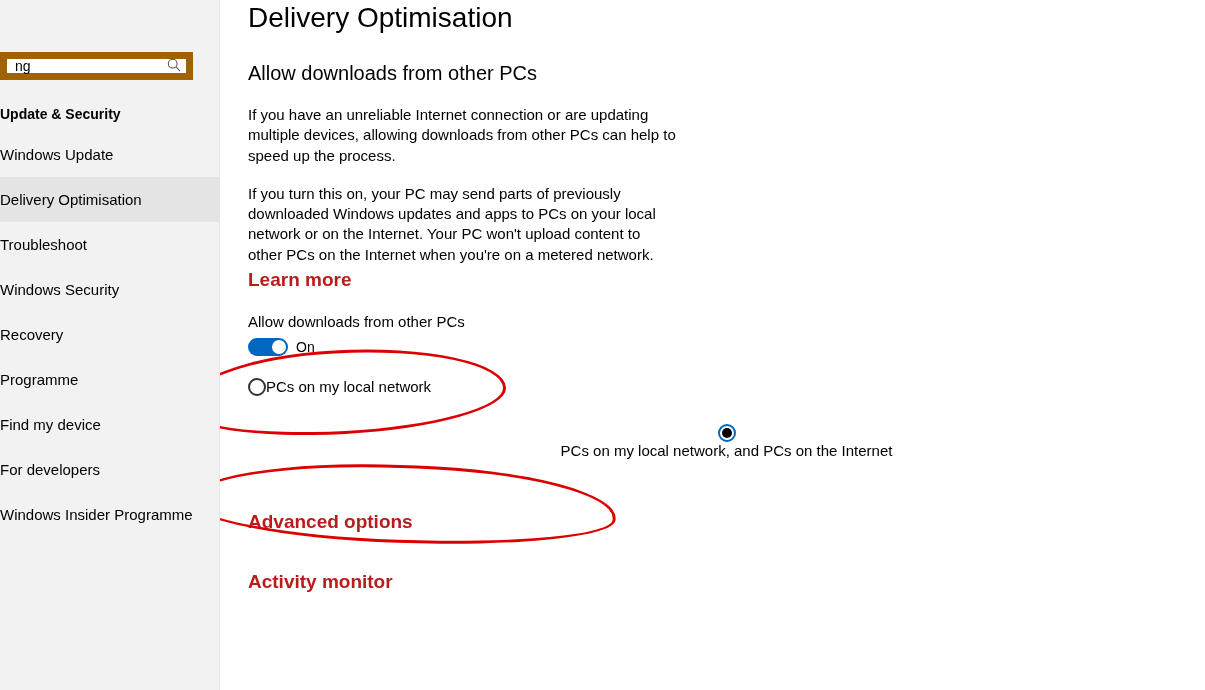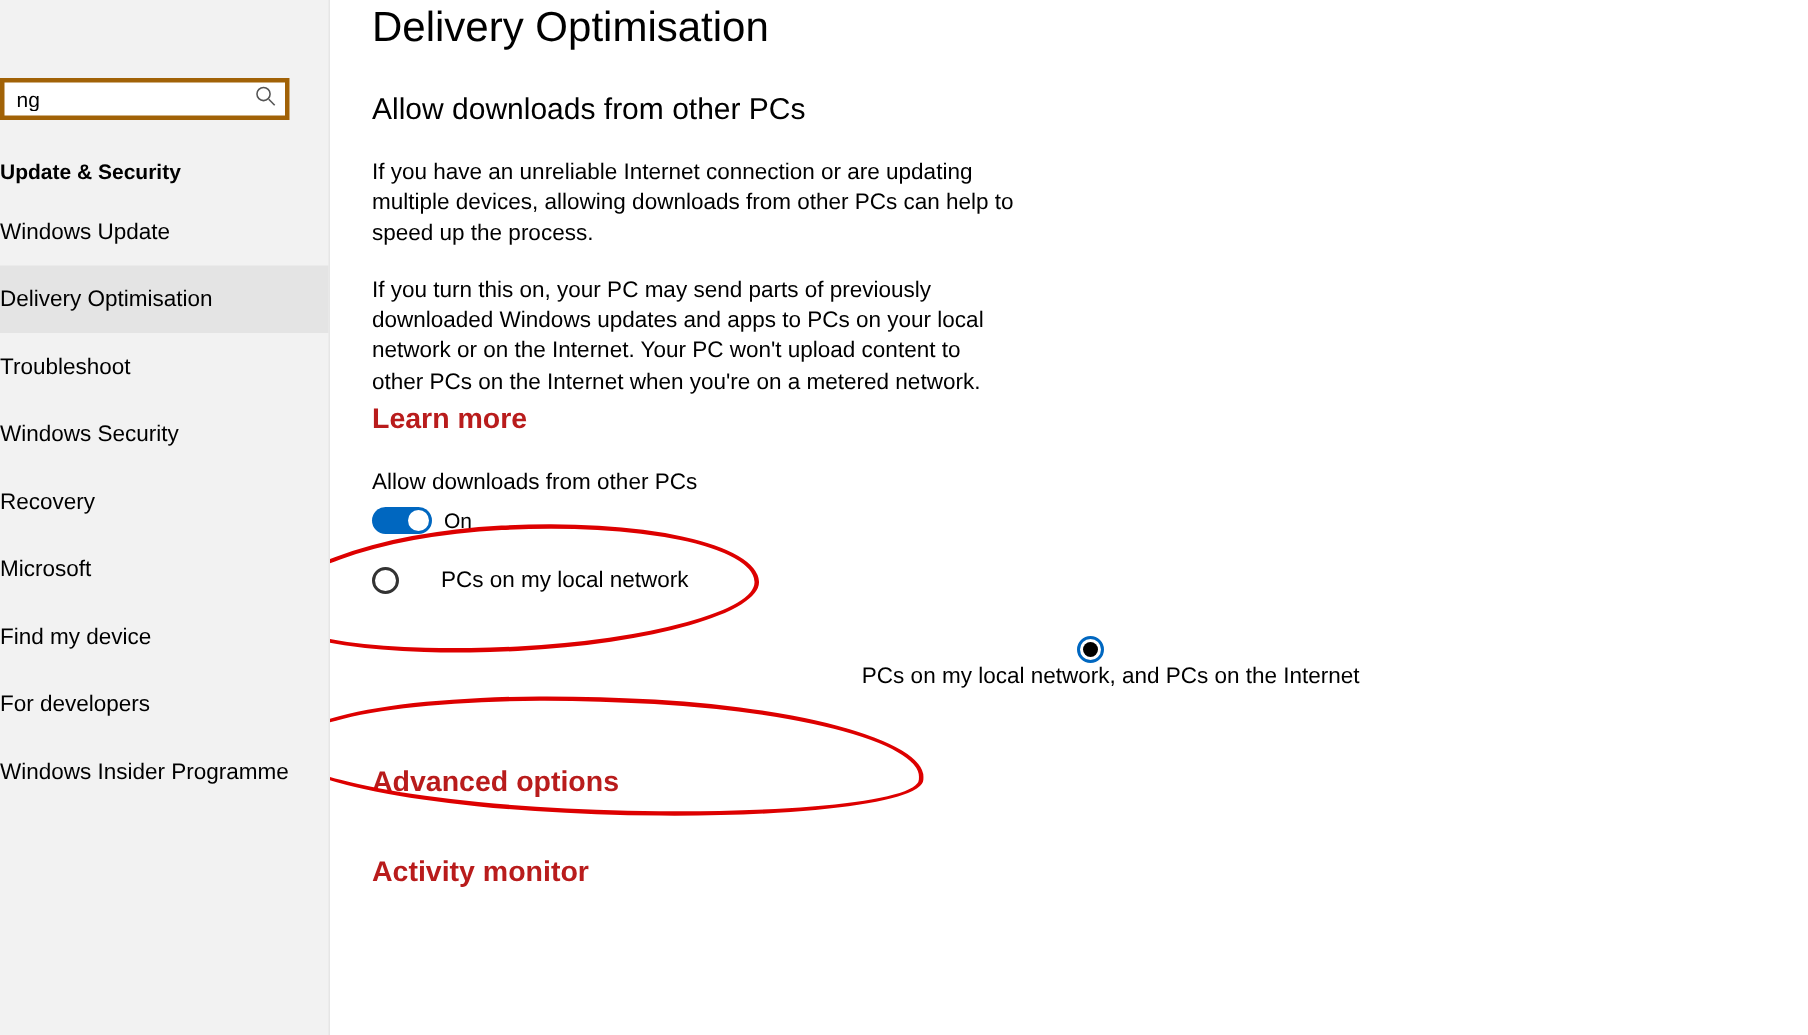--- a/index.html
+++ b/index.html
@@ -1,20 +1,20 @@
 <!DOCTYPE html>
 <html><head>
 <meta charset="utf-8">
 <style>
   html,body{margin:0;padding:0;font-family:"Segoe UI",Arial,sans-serif;font-size:15px;color:#000;background:#fff;}
   body{display:flex;width:1205px;height:690px;overflow:hidden;}
   .sidebar{width:220px;background:#f2f2f2;border-right:1px solid #e6e6e6;box-sizing:border-box;}
   .sidebar-inner{padding:0 0 0 0;}
   .search-wrap{margin:52px 14px 16px 0;}
-  .search{width:193px;height:28px;border:3px solid #a16207;background:#fff;display:flex;align-items:center;justify-content:space-between;box-sizing:border-box;padding:0 6px;margin-left:0;}
+  .search{width:193px;height:28px;border:7px solid #a16207;background:#fff;display:flex;align-items:center;justify-content:space-between;box-sizing:border-box;padding:0 6px;margin-left:0;}
   .search input{border:none;outline:none;font-size:14px;width:150px;background:transparent;}
   .search .sicon{color:#555;}
   .sb-header{font-weight:600;font-size:14px;padding:10px 14px 10px 0;}
   .sb-item{display:flex;align-items:flex-start;font-size:15px;padding:14px 14px 14px 0;cursor:pointer;}
   .sb-item span.label{margin-left:0;}
   .sb-item.active{background:#e4e4e4;}
   .main{flex:1;padding:0 0 0 28px;box-sizing:border-box;overflow:hidden;}
   h1{font-weight:400;font-size:28px;margin:2px 0 28px 0;}
   .desc{max-width:430px;font-size:15px;margin:0 0 30px 0;line-height:1.35;}
   h2{font-weight:400;font-size:20px;margin:0 0 20px 0;}
@@ -22,21 +22,21 @@
   .link{color:#b91c1c;cursor:pointer;font-size:19px;display:inline-block;font-weight:bold;}
   .toggle-label{font-size:15px;margin:22px 0 8px 0;}
   .toggle-row{display:flex;align-items:center;margin-bottom:22px;}
   .toggle{width:40px;height:18px;background:#0067c0;border-radius:9px;position:relative;cursor:pointer;}
   .toggle .knob{position:absolute;right:2px;top:2px;width:14px;height:14px;background:#fff;border-radius:50%;}
   .toggle-state{margin-left:8px;font-size:14px;}
   .radio-row{display:flex;align-items:center;margin:0 0 28px 0;cursor:pointer;}
   .radio{width:18px;height:18px;border:2px solid #333;border-radius:50%;display:flex;align-items:center;justify-content:center;box-sizing:border-box;}
   .radio.sel{border-color:#0067c0;}
   .radio.sel .dot{width:10px;height:10px;background:#000;border-radius:50%;}
-  .radio-text{margin-left:28px;font-size:15px;}
+  .radio-text{margin-left:0;font-size:15px;}
   .spaced-link{margin-top:20px;}
   .spaced-link2{margin-top:18px;}
   
   .anno{position:absolute;border:3px solid #d00;border-radius:50%;pointer-events:none;z-index:10;}
   .main{position:relative;}
 </style>
 </head>
 <body>
 
 <div class="sidebar">
@@ -63,21 +63,21 @@
     <div class="sb-item">
         <span class="label">Troubleshoot</span>
       </div>
     <div class="sb-item">
         <span class="label">Windows Security</span>
       </div>
     <div class="sb-item">
         <span class="label">Recovery</span>
       </div>
     <div class="sb-item">
-        <span class="label">Microsoft</span>
+        <span class="label">Programme</span>
       </div>
     <div class="sb-item">
         <span class="label">Find my device</span>
       </div>
     <div class="sb-item">
         <span class="label">For developers</span>
       </div>
     <div class="sb-item">
         <span class="label">Windows Insider Programme</span>
       </div>

